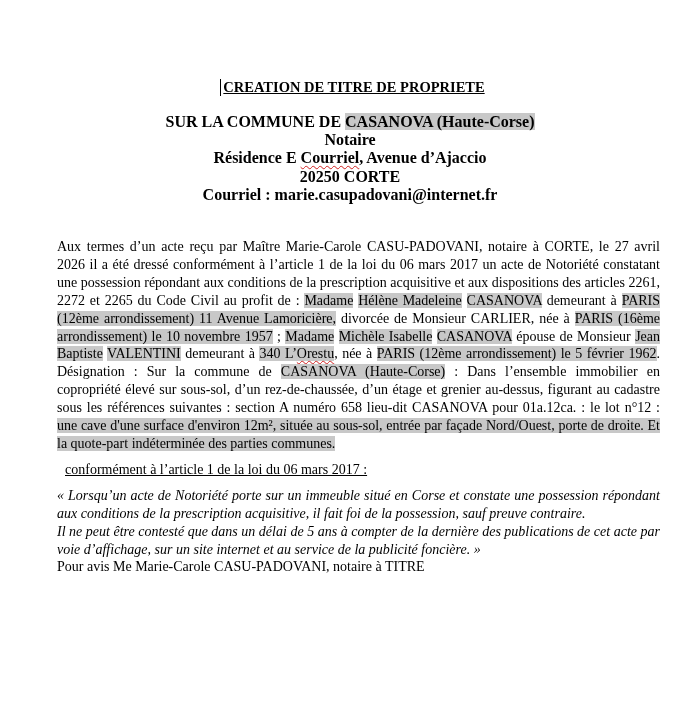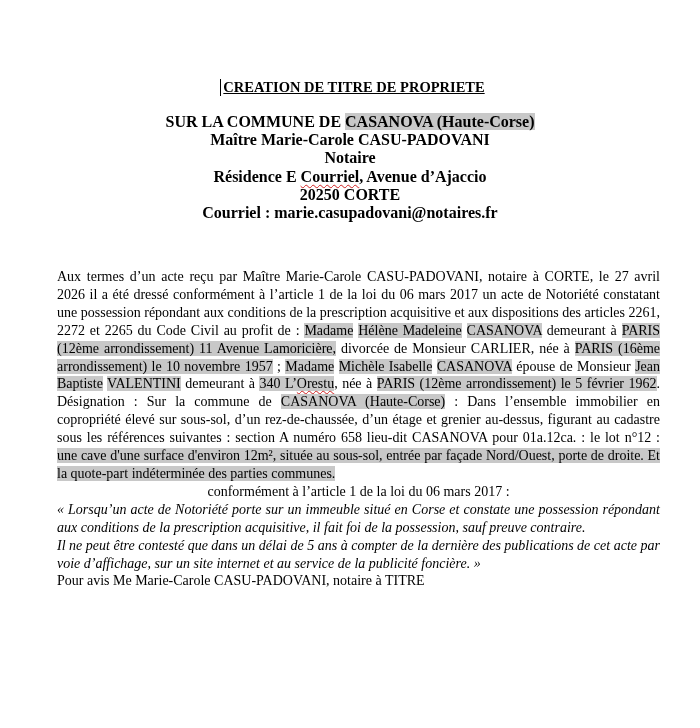--- a/index.html
+++ b/index.html
@@ -5,41 +5,40 @@
     html, body { margin: 0; padding: 0; background: #ffffff; }
     body { width: 700px; height: 728px; position: relative; overflow: hidden;
            font-family: "Liberation Serif", "DejaVu Serif", serif; color: #000; }
     .header { position: absolute; left: 0; top: 78px; width: 700px; text-align: center; }
     .title { font-weight: bold; font-size: 14.5px; text-decoration: underline; line-height: 17px;
              margin-left: 8px; display: inline-block; position: relative; }
     .cursor { position: absolute; left: -3px; top: 0; width: 1px; height: 17px; background: #000; }
     .head-lines { margin-top: 17px; font-weight: bold; font-size: 16px; line-height: 18.2px; }
     .hl { background: #c8c8c8; }
     .sq { text-decoration: underline wavy #d02020; text-decoration-thickness: 1px; text-underline-offset: 2px; }
-    .body { position: absolute; left: 57px; top: 268px; width: 603px; font-size: 14px; line-height: 17.9px; }
+    .body { position: absolute; left: 57px; top: 238px; width: 603px; font-size: 14px; line-height: 17.9px; }
     .just { text-align: justify; margin: 0; }
-    .u { margin: 0; text-align: center; }
+    .u { text-decoration: underline; margin: 8px; }
     .it { font-style: italic; text-align: justify; margin: 0; font-family: Liberation Serif, serif; }
     p { margin: 0; }
   </style>
 </head>
 <body>
 
 <div class="header">
   <div class="title">
     <span class="cursor"></span>
     <span>CREATION DE TITRE DE PROPRIETE</span>
   </div>
   <div class="head-lines">
     <div><span>SUR LA COMMUNE DE </span><span class="hl">CASANOVA (Haute-Corse)</span></div>
-    <div>Maître Marie-Carole CASU-PADOVANI</div>
     <div>Notaire</div>
     <div><span>Résidence E </span><span class="sq">Courriel</span><span>, Avenue d’Ajaccio</span></div>
     <div>20250 CORTE</div>
-    <div>Courriel : marie.casupadovani@notaires.fr</div>
+    <div>Courriel : marie.casupadovani@internet.fr</div>
   </div>
 </div>
 
 <div class="body">
   <p class="just"><span>Aux termes d’un acte reçu par Maître Marie-Carole CASU-PADOVANI, notaire à CORTE, le 27 avril 2026 il a été dressé conformément à l’article 1 de la loi du 06 mars 2017 un acte de Notoriété constatant une possession répondant aux conditions de la prescription acquisitive et aux dispositions des articles 2261, 2272 et 2265 du Code Civil au profit de : </span><span class="hl">Madame</span> <span class="hl">Hélène Madeleine</span> <span class="hl">CASANOVA</span><span> demeurant à </span><span class="hl">PARIS (12ème arrondissement) 11 Avenue Lamoricière,</span><span> divorcée de Monsieur CARLIER, née à </span><span class="hl">PARIS (16ème arrondissement) le  10 novembre 1957</span><span> ; </span><span class="hl">Madame</span> <span class="hl">Michèle Isabelle</span> <span class="hl">CASANOVA</span><span> épouse de Monsieur </span><span class="hl">Jean Baptiste</span> <span class="hl">VALENTINI</span><span> demeurant à </span><span class="hl">340 L’</span><span class="hl sq">Orestu</span><span>, née à </span><span class="hl">PARIS (12ème arrondissement) le  5 février 1962</span><span>. Désignation : Sur la commune de </span><span class="hl">CASANOVA (Haute-Corse)</span><span> : Dans l’ensemble immobilier en copropriété élevé sur sous-sol, d’un rez-de-chaussée, d’un étage et grenier au-dessus, figurant au cadastre sous les références suivantes : section A numéro 658 lieu-dit CASANOVA pour 01a.12ca. : le lot n°12 : </span><span class="hl">une cave d'une surface d'environ 12m², située au sous-sol, entrée par façade Nord/Ouest, porte de droite. Et la quote-part indéterminée des parties communes.</span></p>
   <p class="u">conformément à l’article 1 de la loi du 06 mars 2017 :</p>
   <p class="it">« Lorsqu’un acte de Notoriété porte sur un immeuble situé en Corse et constate une possession répondant aux conditions de la prescription acquisitive, il fait foi de la possession, sauf preuve contraire.</p>
   <p class="it">Il ne peut être contesté que dans un délai de 5 ans à compter de la dernière des publications de cet acte par voie d’affichage, sur un site internet et au service de la publicité foncière. »</p>
   <p>Pour avis Me Marie-Carole CASU-PADOVANI, notaire à TITRE</p>
 </div>

